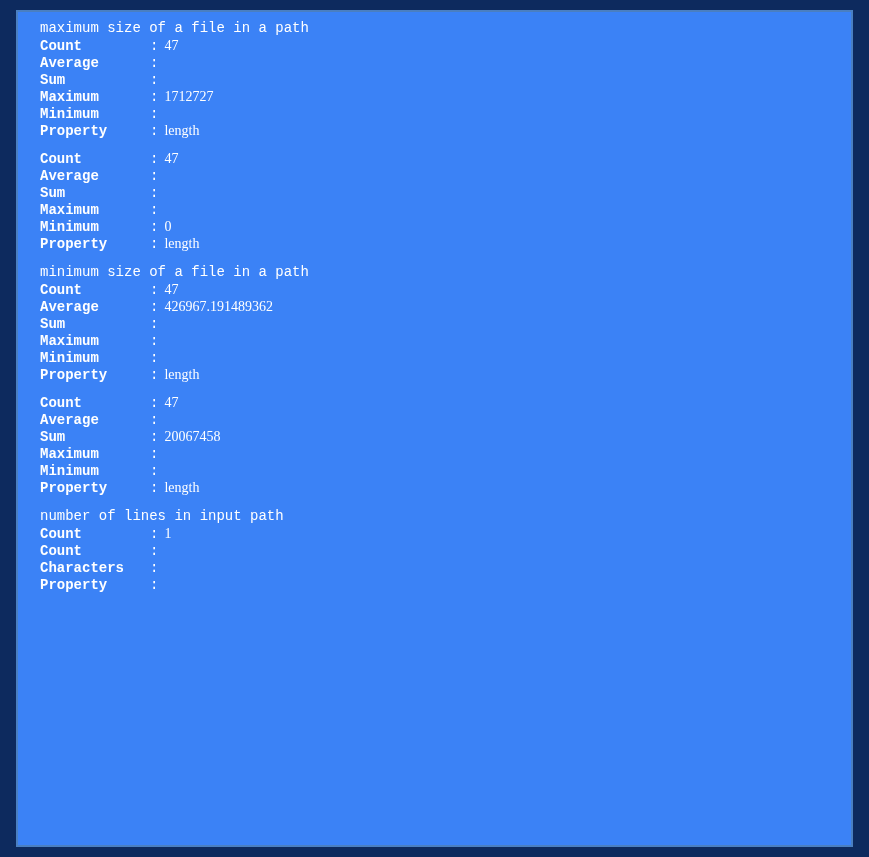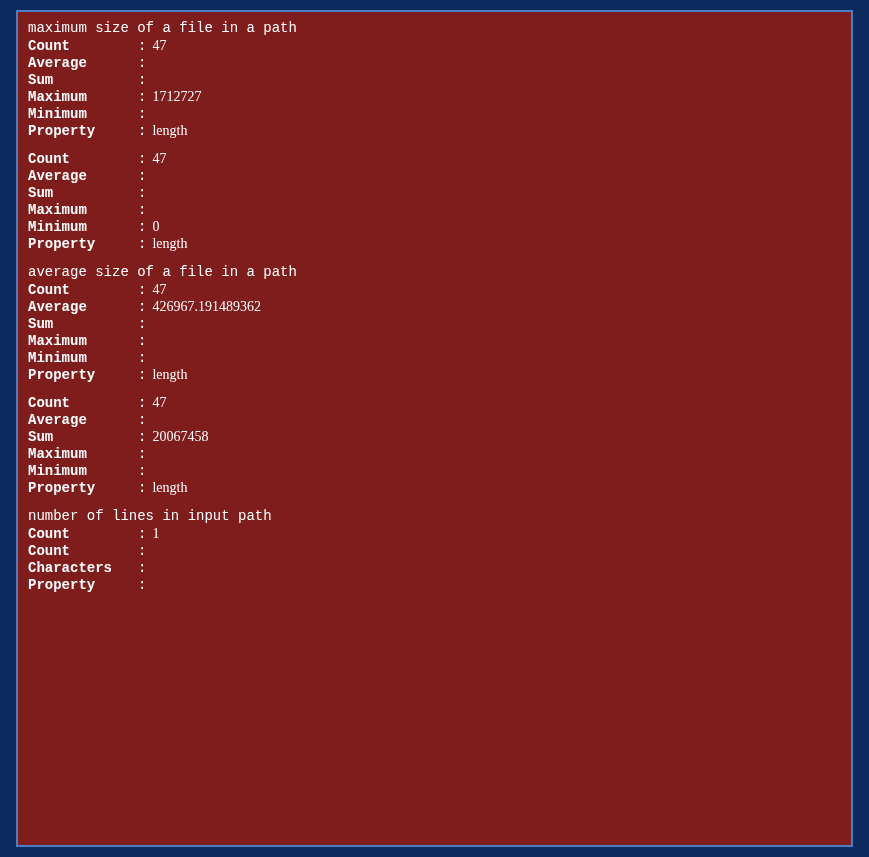--- a/index.html
+++ b/index.html
@@ -14,23 +14,23 @@
       font-size: 14px;
       color: #ffffff;
       width: 869px;
       min-height: 857px;
       padding: 10px 16px;
     }
 
     .terminal {
       width: 100%;
       min-height: 837px;
-      background-color: #7f1d1d;
+      background-color: #3b82f6;
       border: 2px solid #4a7fc1;
-      padding: 8px 10px;
+      padding: 8px 22px;
     }
 
     .section {
       margin-bottom: 12px;
     }
 
     .section-title {
       color: #ffffff;
       margin-bottom: 2px;
       font-weight: normal;
@@ -121,21 +121,21 @@
         <span class="separator">: </span>
         <span class="value">0</span>
       </div>
       <div class="row">
         <span class="label">Property</span>
         <span class="separator">: </span>
         <span class="value">length</span>
       </div>
     </div>
     <div class="section">
-      <div class="section-title">average size of a file in a path</div>
+      <div class="section-title">minimum size of a file in a path</div>
       <div class="row">
         <span class="label">Count</span>
         <span class="separator">: </span>
         <span class="value">47</span>
       </div>
       <div class="row">
         <span class="label">Average</span>
         <span class="separator">: </span>
         <span class="value">426967.191489362</span>
       </div>

